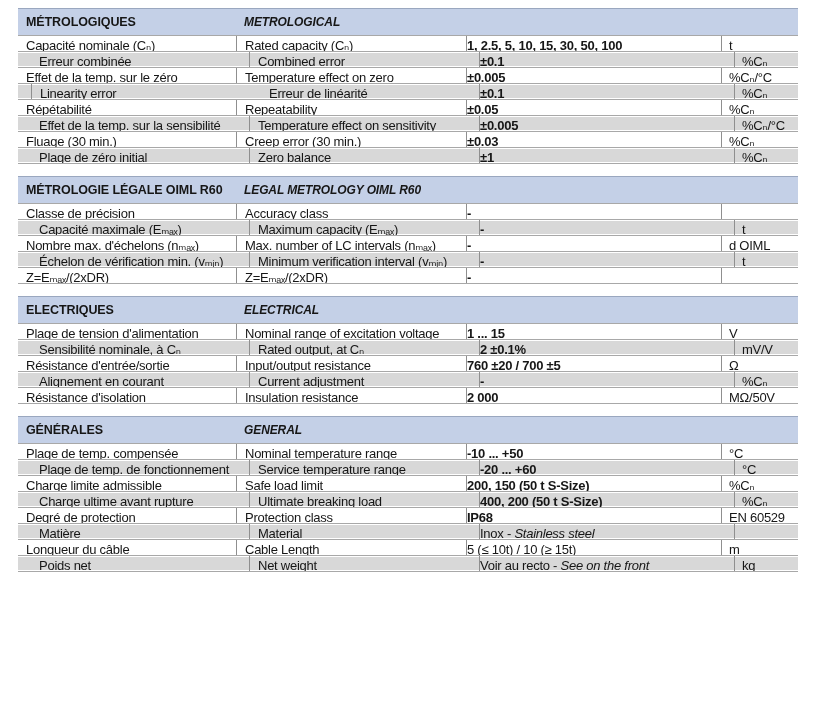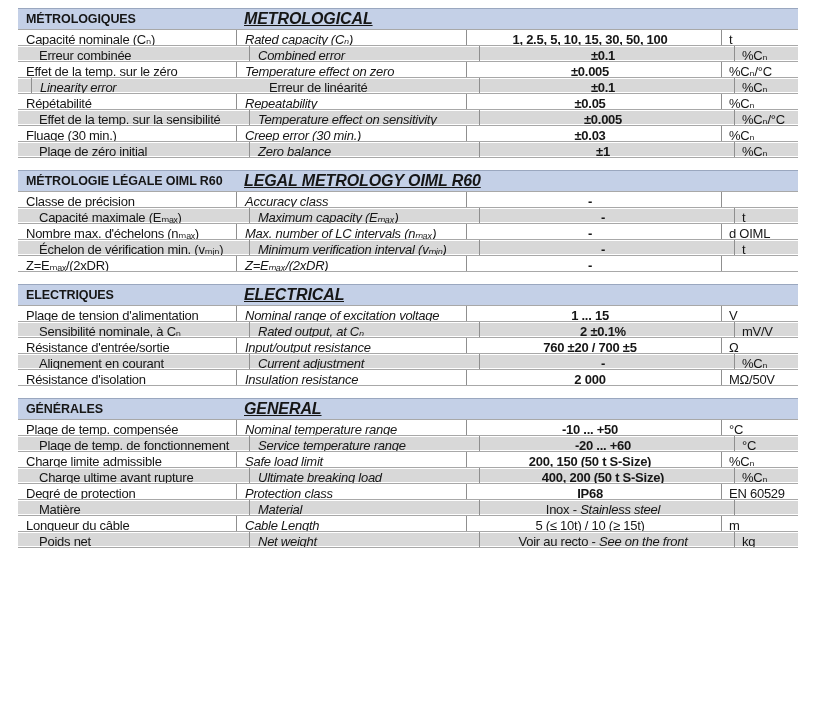--- a/index.html
+++ b/index.html
@@ -13,53 +13,53 @@
   html,body{background:#ffffff;}
   body{
     width:816px;height:714px;overflow:hidden;
     font-family:"Liberation Sans","DejaVu Sans",sans-serif;
     color:var(--text);
   }
   .page{width:816px;height:714px;padding:8px 18px 0 18px;}
   .section{width:780px;}
   .section + .section{margin-top:12px;}
   .sec-header{
-    display:flex;align-items:center;height:22px;
+    display:flex;align-items:center;height:28px;
     background:var(--header-bg);
     border-top:1px solid #9aa7bf;
     border-bottom:1px solid var(--line);
   }
   .sec-title-fr{
     width:218px;padding-left:8px;
     font-size:12.5px;font-weight:bold;letter-spacing:-0.1px;
     white-space:nowrap;overflow:hidden;
   }
   .sec-title-en{
     padding-left:8px;
-    font-size:16px;font-weight:bold;font-style:italic;letter-spacing:-0.1px;
-    white-space:nowrap;overflow:hidden;text-decoration:underline;
+    font-size:12px;font-weight:bold;font-style:italic;letter-spacing:-0.1px;
+    white-space:nowrap;overflow:hidden;
   }
   .row{
     display:flex;height:16px;
     border-bottom:1px solid var(--line);
     background:#ffffff;
   }
   .row.alt{
     background:var(--alt-bg);
     box-shadow:inset 0 1px 0 #ffffff, inset 0 -1px 0 #ffffff;
     padding-left:13px;
   }
   .cell{
     height:100%;line-height:20px;font-size:13px;letter-spacing:-0.25px;
     white-space:pre;overflow:hidden;
   }
   .c-fr{width:218px;padding-left:8px;}
-  .c-en{width:230px;padding-left:8px;font-style:italic;border-left:1px solid var(--vline);}
+  .c-en{width:230px;padding-left:8px;border-left:1px solid var(--vline);}
   .c-val{
-    width:255px;padding-right:8px;text-align:center;
+    width:255px;padding-right:8px;text-align:left;
     font-weight:bold;border-left:1px solid var(--vline);
   }
   .c-val.regular{font-weight:normal;}
   .c-val .v-italic{font-style:italic;}
   .c-unit{flex:1;padding-left:7px;border-left:1px solid var(--vline);}
 </style>
 </head>
 <body>
 
 <div class="page">

